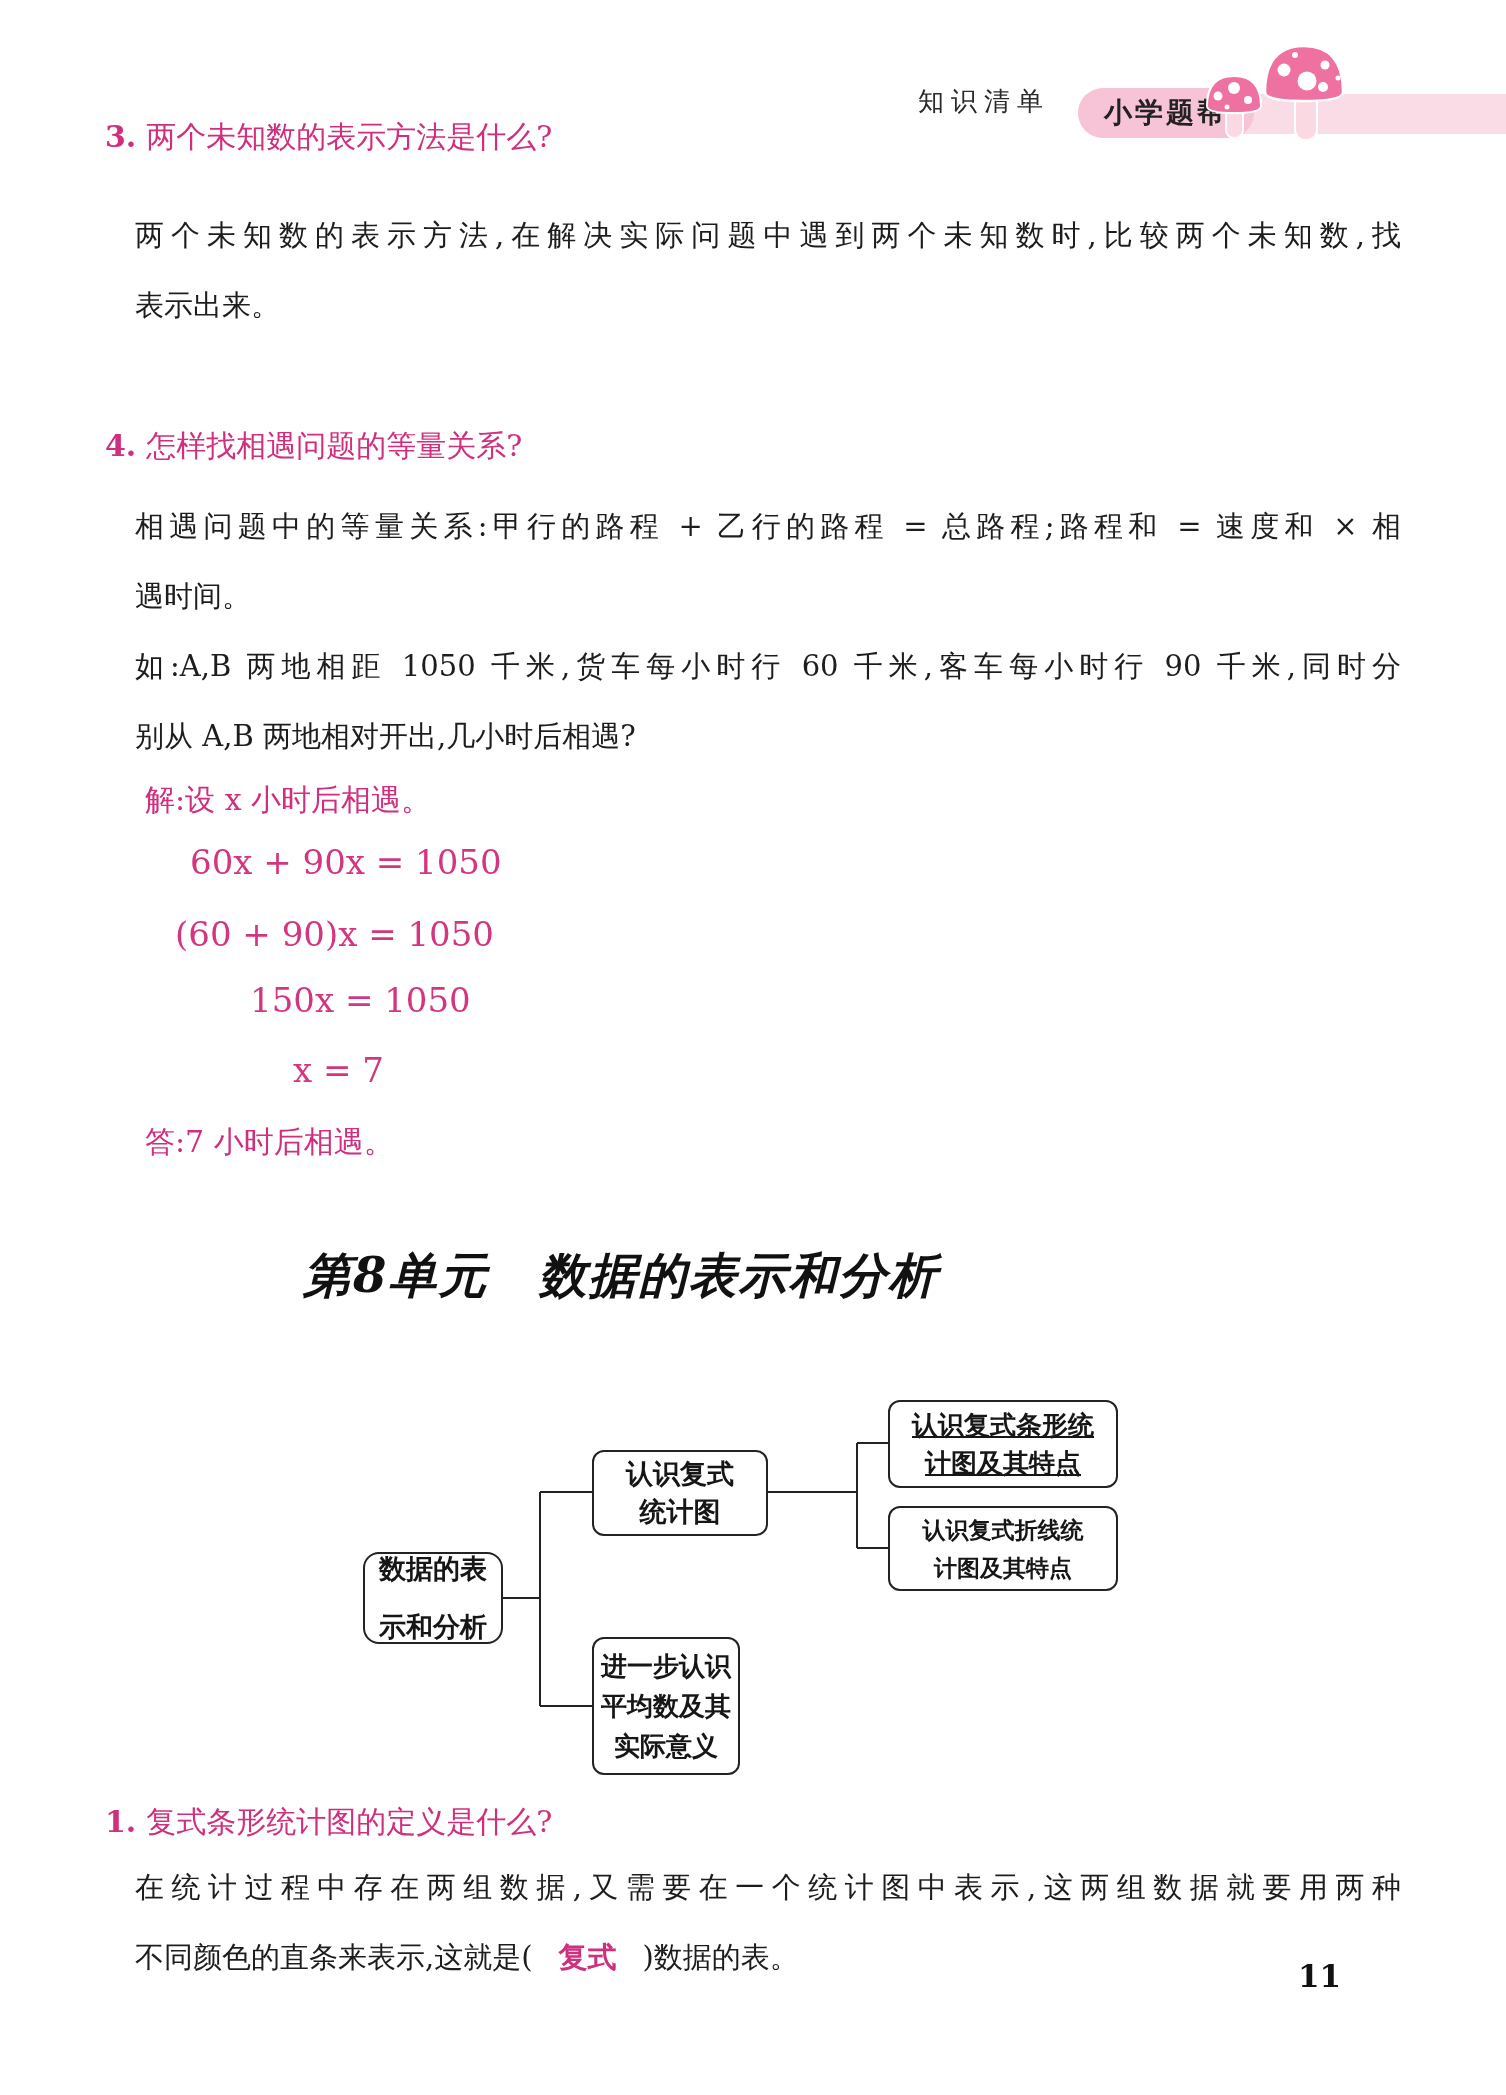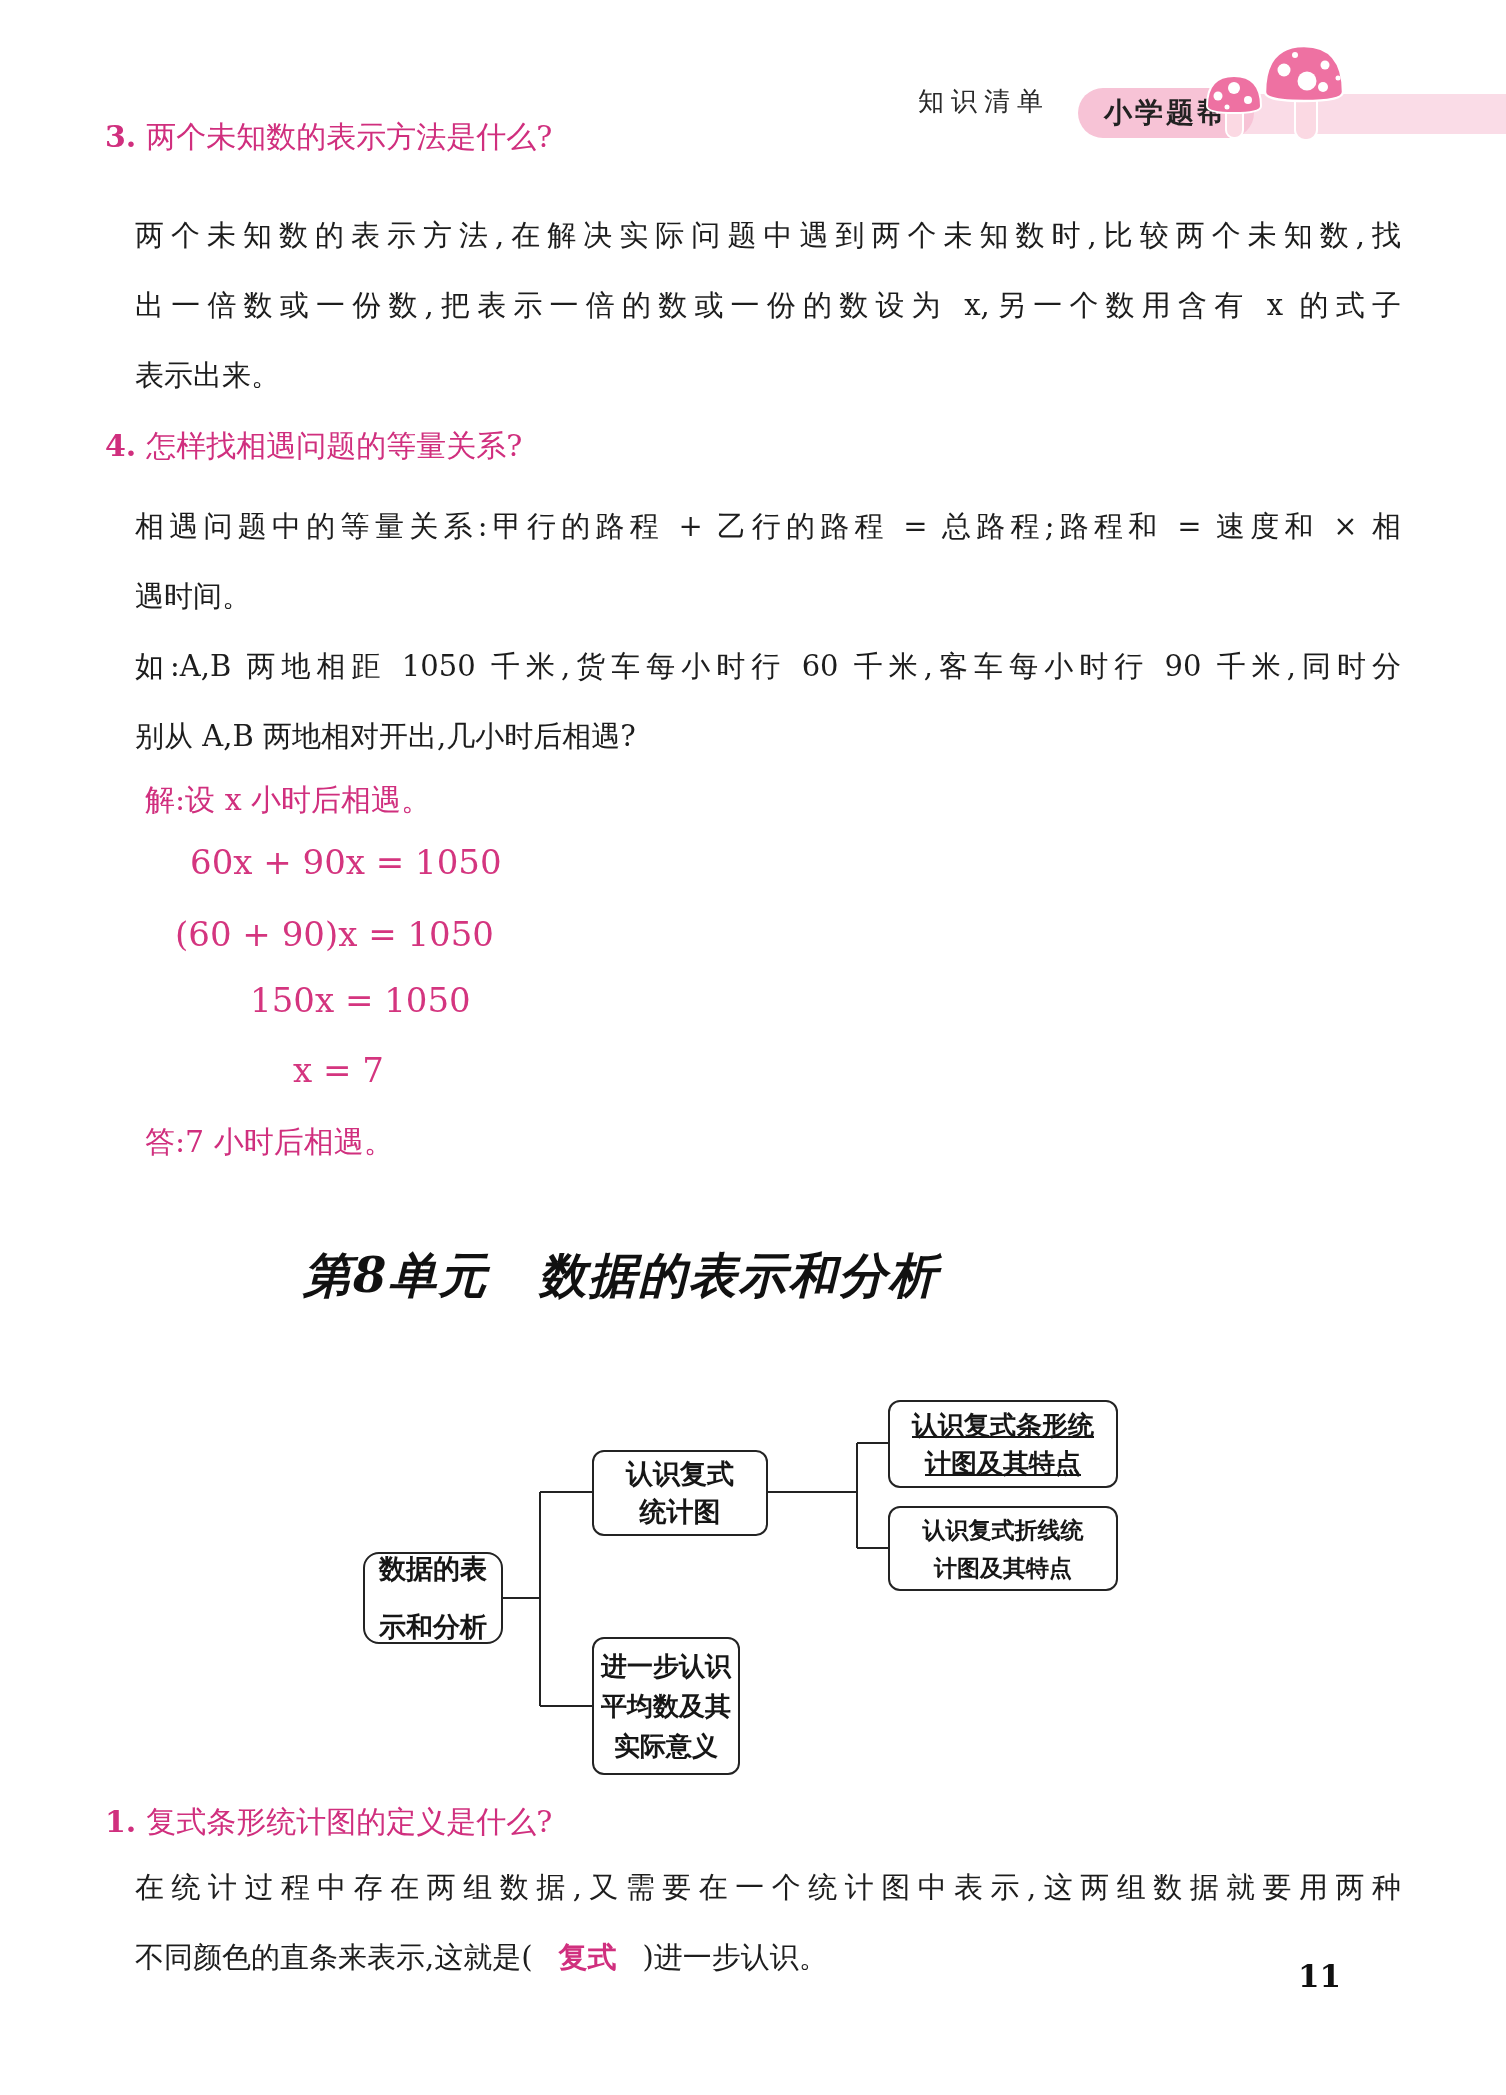--- a/index.html
+++ b/index.html
@@ -117,21 +117,20 @@
         <circle cx="24" cy="67" r="2.5" fill="#ffffff"></circle>
       </g>
     </svg>
   </div>
 
   <div class="qhead" style="top:115px;">
     <span class="qnum">3.</span><span>两个未知数的表示方法是什么?</span>
   </div>
   <div class="para" style="top:200px;">
     <div class="ln jl">两个未知数的表示方法,在解决实际问题中遇到两个未知数时,比较两个未知数,找</div>
-    <div class="ln jl">出一倍数或一份数,把表示一倍的数或一份的数设为 x,另一个数用含有 x 的式子</div>
     <div class="ln">表示出来。</div>
   </div>
 
   <div class="qhead" style="top:424px;">
     <span class="qnum">4.</span><span>怎样找相遇问题的等量关系?</span>
   </div>
   <div class="para" style="top:491px;">
     <div class="ln jl">相遇问题中的等量关系:甲行的路程 + 乙行的路程 = 总路程;路程和 = 速度和 × 相</div>
     <div class="ln">遇时间。</div>
     <div class="ln jl">如:A,B 两地相距 1050 千米,货车每小时行 60 千米,客车每小时行 90 千米,同时分</div>
@@ -182,19 +181,19 @@
       <div>计图及其特点</div>
     </div>
   </div>
 
   <div class="qhead" style="top:1800px;">
     <span class="qnum">1.</span><span>复式条形统计图的定义是什么?</span>
   </div>
   <div class="para" style="top:1852px;">
     <div class="ln jl">在统计过程中存在两组数据,又需要在一个统计图中表示,这两组数据就要用两种</div>
     <div class="ln">
-      <span>不同颜色的直条来表示,这就是(</span><span class="hl">复式</span><span>)进一步认识。</span>
+      <span>不同颜色的直条来表示,这就是(</span><span class="hl">复式</span><span>)数据的表。</span>
     </div>
   </div>
 
   <div class="page-num">11</div>
 
 </div>
 
 </body></html>

